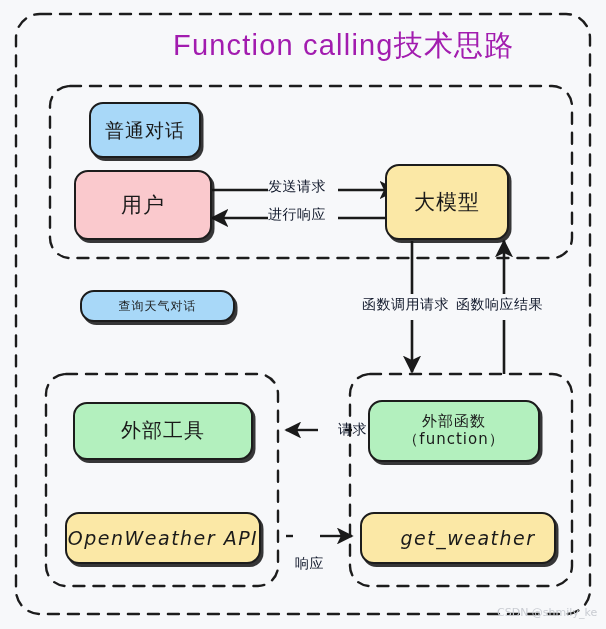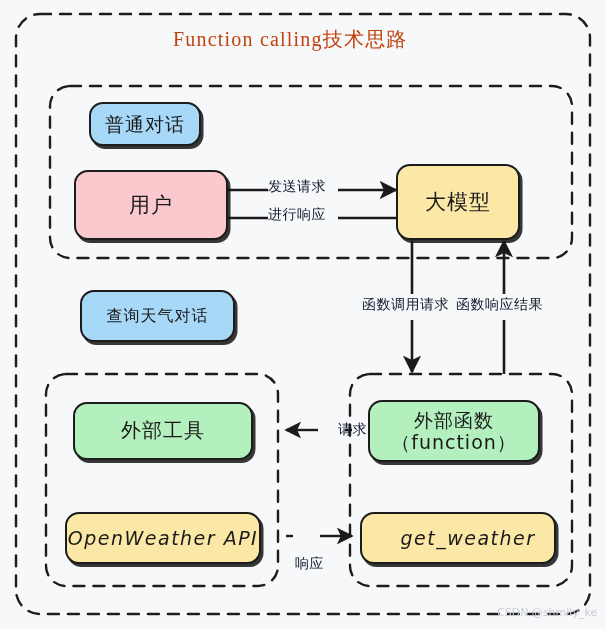--- a/index.html
+++ b/index.html
@@ -46,23 +46,23 @@
   .node-en { font-family: "DejaVu Sans", sans-serif; font-style: italic; letter-spacing: 1.5px; }
   .edge-label {
     position: absolute;
     color: #0f172a;
     font-family: "DejaVu Sans", sans-serif;
     white-space: nowrap;
     letter-spacing: 0.5px;
   }
   .title {
     position: absolute;
-    color: #c2410c;
-    font-family: Liberation Serif, serif;
-    font-size: 20px;
+    color: #a21caf;
+    font-family: Liberation Sans, sans-serif;
+    font-size: 29px;
     letter-spacing: 1.2px;
     white-space: nowrap;
   }
   .watermark {
     position: absolute;
     color: #c9ccd2;
     font-size: 11px;
     font-family: "DejaVu Sans", sans-serif;
     white-space: nowrap;
   }
@@ -105,39 +105,39 @@
 
     <line x1="318" y1="430" x2="286" y2="430" stroke="#1a1a1a" stroke-width="2.4" marker-end="url(#arrowL)"></line>
     <line x1="345" y1="430" x2="352" y2="430" stroke="#1a1a1a" stroke-width="2.4"></line>
 
     <line x1="286" y1="536" x2="293" y2="536" stroke="#1a1a1a" stroke-width="2.4"></line>
     <line x1="320" y1="536" x2="352" y2="536" stroke="#1a1a1a" stroke-width="2.4" marker-end="url(#arrowR)"></line>
   </svg>
 
   <div class="title" style="left:173px; top:26px;">Function calling技术思路</div>
 
-  <div class="node node-cn" style="left:89px; top:102px; width:112px; height:44px; background:#a8d8f8; font-size:19px;">普通对话</div>
+  <div class="node node-cn" style="left:89px; top:102px; width:112px; height:56px; background:#a8d8f8; font-size:19px;">普通对话</div>
 
-  <div class="node node-cn" style="left:74px; top:170px; width:154px; height:70px; background:#fac9cd; font-size:21px;">用户</div>
+  <div class="node node-cn" style="left:74px; top:170px; width:138px; height:70px; background:#fac9cd; font-size:21px;">用户</div>
 
-  <div class="node node-cn" style="left:396px; top:164px; width:124px; height:76px; background:#fbe8a6; font-size:21px;">大模型</div>
+  <div class="node node-cn" style="left:385px; top:164px; width:124px; height:76px; background:#fbe8a6; font-size:21px;">大模型</div>
 
   <div class="edge-label" style="left:268px; top:178px; font-size:14px;">发送请求</div>
   <div class="edge-label" style="left:268px; top:206px; font-size:14px;">进行响应</div>
 
-  <div class="node node-cn" style="left:80px; top:290px; width:155px; height:52px; background:#a8d8f8; font-size:16px;">查询天气对话</div>
+  <div class="node node-cn" style="left:80px; top:290px; width:155px; height:32px; background:#a8d8f8; font-size:12px;">查询天气对话</div>
 
   <div class="edge-label" style="left:362px; top:296px; font-size:14px;">函数调用请求</div>
   <div class="edge-label" style="left:456px; top:296px; font-size:14px;">函数响应结果</div>
 
   <div class="node node-en" style="left:65px; top:512px; width:196px; height:52px; background:#fbe8a6; font-size:19px;">OpenWeather API</div>
 
   <div class="node node-cn" style="left:73px; top:402px; width:180px; height:58px; background:#b3f0be; font-size:20px;">外部工具</div>
 
-  <div class="node node-cn" style="left:368px; top:400px; width:172px; height:62px; background:#b3f0be; font-size:19px; flex-direction:column;">
+  <div class="node node-cn" style="left:368px; top:400px; width:172px; height:62px; background:#b3f0be; font-size:15px; flex-direction:column;">
     <span>外部函数</span>
     <span>（function）</span>
   </div>
 
   <div class="node node-en" style="left:360px; top:512px; width:196px; height:52px; background:#fbe8a6; font-size:19px;padding-left:20px;">get_weather</div>
 
   <div class="edge-label" style="left:294px; top:421px; font-size:14px;margin-left:44px;">请求</div>
   <div class="edge-label" style="left:295px; top:527px; font-size:14px;margin-top:28px;">响应</div>
 
   <div class="watermark" style="left:497px; top:606px;text-align:center;">CSDN @shmily_ke</div>

